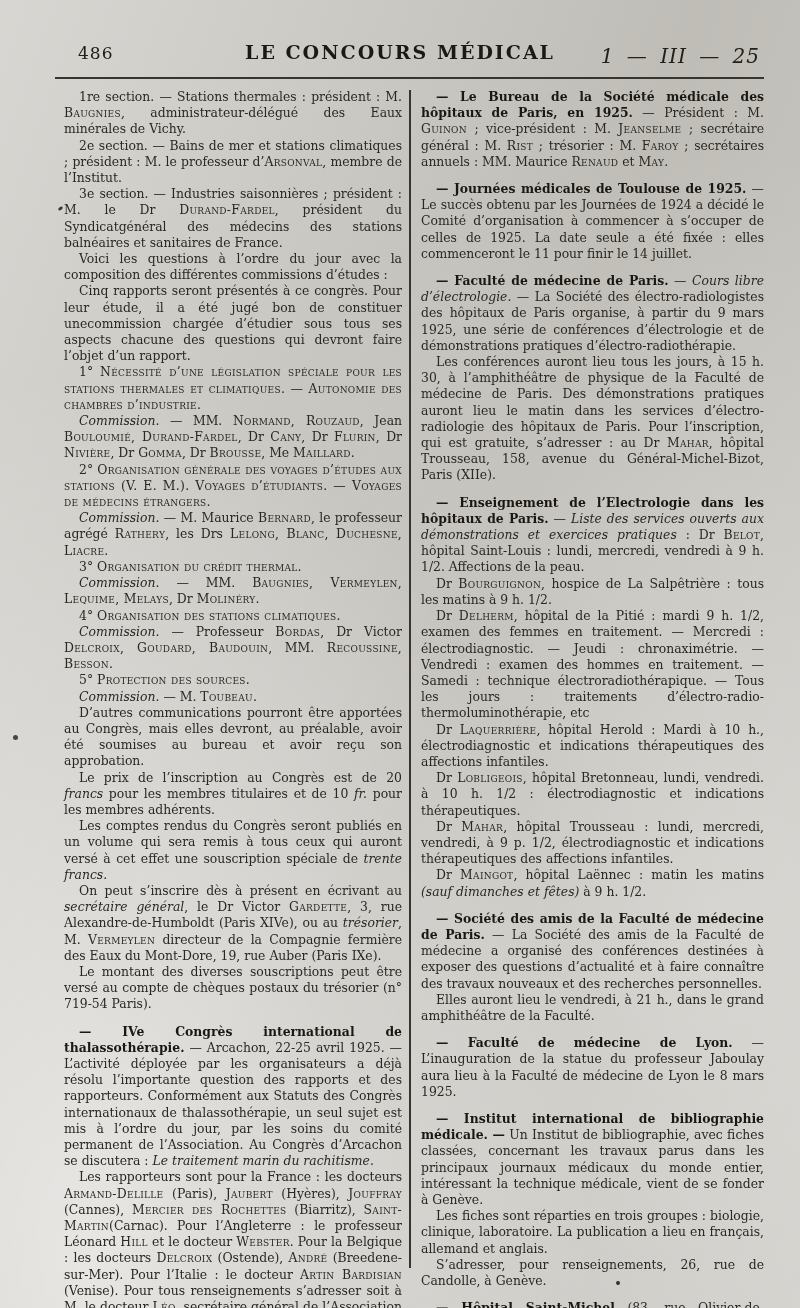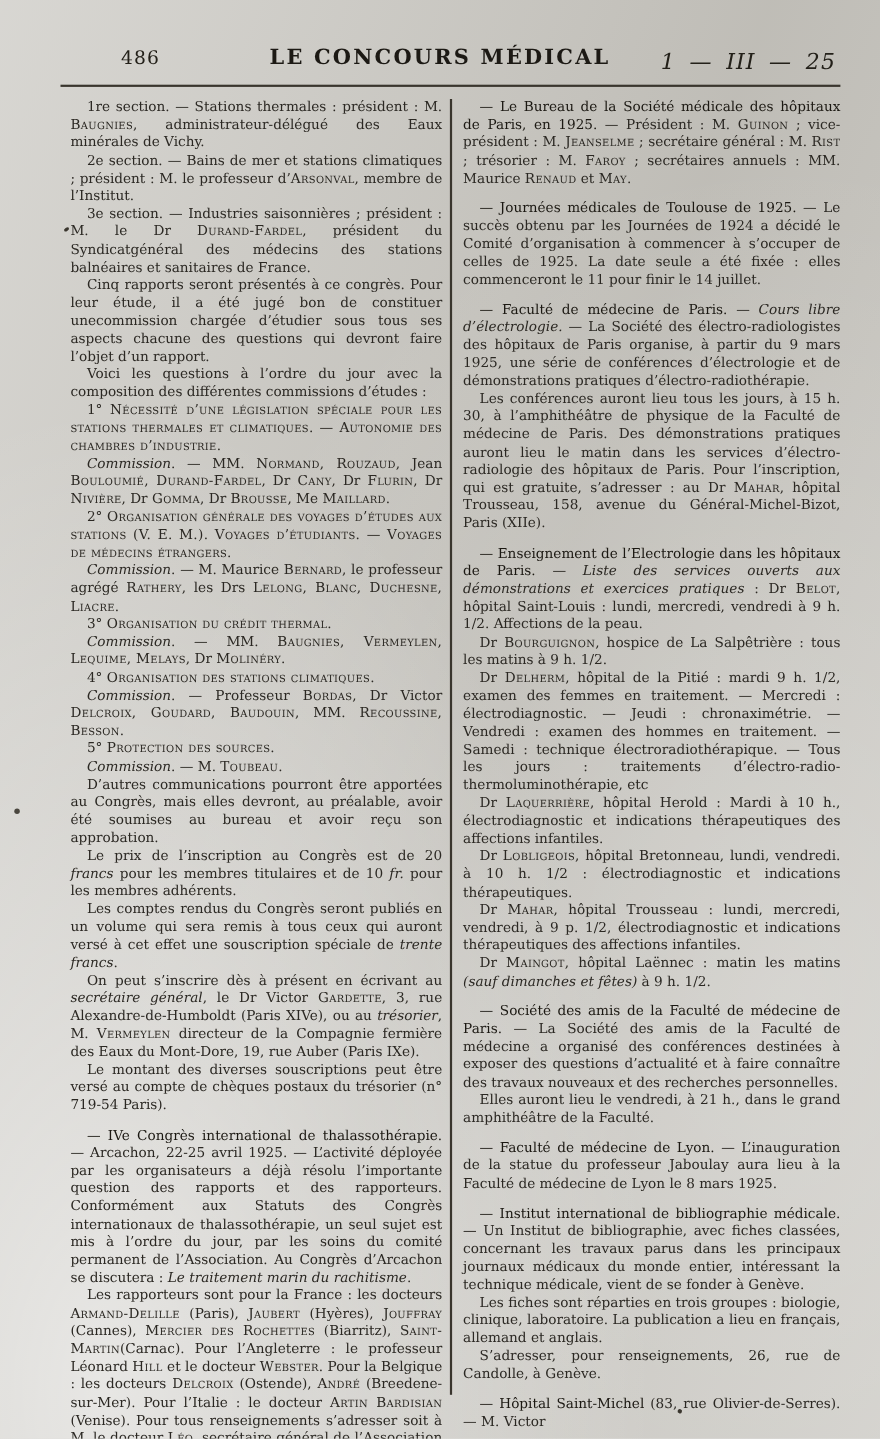--- a/index.html
+++ b/index.html
@@ -9,21 +9,21 @@
     background-color:#c9c7c1;
     background-image:
       radial-gradient(ellipse at 12% 96%, rgba(255,255,255,0.6), rgba(255,255,255,0) 50%),
       radial-gradient(ellipse at 90% 70%, rgba(255,255,255,0.25), rgba(255,255,255,0) 60%),
       linear-gradient(110deg, rgba(255,255,255,0.28) 0%, rgba(60,55,45,0.07) 55%, rgba(255,255,255,0.12) 100%);
     font-family:"DejaVu Serif", "Liberation Serif", serif;
     color:#2b2823;
     overflow:hidden;
   }
   .page-number {
-    position:absolute; left:110px; top:43px;
+    position:absolute; left:78px; top:43px;
     font-size:17px; letter-spacing:1px; color:#232019;
   }
   .journal-title {
     position:absolute; left:0; right:0; top:41px; margin:0;
     text-align:center; font-size:19px; font-weight:bold;
     letter-spacing:2px; color:#1c1914;
   }
   .issue-date {
     position:absolute; right:40px; top:44px;
     font-size:20px; letter-spacing:1px; word-spacing:5px; color:#232019;font-style:italic;
@@ -42,41 +42,41 @@
   .col-left  { left:64px;  width:338px; }
   .col-right { left:421px; width:343px; }
   .para {
     margin:0; text-indent:15px; text-align:justify;
     font-size:12.4px; line-height:16.2px;
   }
   .para.entry { margin-top:11px; }
   .col .para.entry:first-child { margin-top:0; }
   .run-sc { font-variant:small-caps; letter-spacing:0.3px; }
   .run-i  { font-style:italic; }
-  .run-b  { font-weight:normal; color:#1b1812; }
+  .run-b  { font-weight:bold; color:#1b1812; }
   .speck { position:absolute; background:#3a362e; border-radius:50%; }
   .speck1 { left:58px; top:207px; width:5px; height:3px; transform:rotate(-35deg); }
   .speck2 { left:13px; top:735px; width:5px; height:5px; background:#4a463e; }
   .speck3 { left:616px; top:1281px; width:4px; height:4px; transform:rotate(20deg); }
 </style>
 </head>
 <body>
 
 <div class="page">
   <span class="page-number">486</span>
   <h1 class="journal-title">LE CONCOURS MÉDICAL</h1>
   <span class="issue-date">1 — III — 25</span>
   <div class="header-rule"></div>
 
   <div class="col col-left">
       <p class="para"><span>1re section. — Stations thermales : président : M. </span><span class="run-sc">Baugnies</span><span>, administrateur-délégué des Eaux minérales de Vichy.</span></p>
       <p class="para"><span>2e section. — Bains de mer et stations climatiques ; président : M. le professeur d’</span><span class="run-sc">Arsonval</span><span>, membre de l’Institut.</span></p>
       <p class="para"><span>3e section. — Industries saisonnières ; président : M. le Dr </span><span class="run-sc">Durand-Fardel</span><span>, président du Syndicatgénéral des médecins des stations balnéaires et sanitaires de France.</span></p>
+      <p class="para"><span>Voici les questions à l’ordre du jour avec la composition des différentes commissions d’études :</span></p>
       <p class="para"><span>Cinq rapports seront présentés à ce congrès. Pour leur étude, il a été jugé bon de constituer unecommission chargée d’étudier sous tous ses aspects chacune des questions qui devront faire l’objet d’un rapport.</span></p>
-      <p class="para"><span>Voici les questions à l’ordre du jour avec la composition des différentes commissions d’études :</span></p>
       <p class="para"><span>1° </span><span class="run-sc">Nécessité d’une législation spéciale pour les stations thermales et climatiques. — Autonomie des chambres d’industrie.</span></p>
       <p class="para"><span class="run-i">Commission</span><span>. — MM. </span><span class="run-sc">Normand, Rouzaud</span><span>, Jean </span><span class="run-sc">Bouloumié, Durand-Fardel</span><span>, Dr </span><span class="run-sc">Cany</span><span>, Dr </span><span class="run-sc">Flurin</span><span>, Dr </span><span class="run-sc">Nivière</span><span>, Dr </span><span class="run-sc">Gomma</span><span>, Dr </span><span class="run-sc">Brousse</span><span>, Me </span><span class="run-sc">Maillard</span><span>.</span></p>
       <p class="para"><span>2° </span><span class="run-sc">Organisation générale des voyages d’études aux stations (V. E. M.). Voyages d’étudiants. — Voyages de médecins étrangers.</span></p>
       <p class="para"><span class="run-i">Commission</span><span>. — M. Maurice </span><span class="run-sc">Bernard</span><span>, le professeur agrégé </span><span class="run-sc">Rathery</span><span>, les Drs </span><span class="run-sc">Lelong, Blanc, Duchesne, Liacre</span><span>.</span></p>
       <p class="para"><span>3° </span><span class="run-sc">Organisation du crédit thermal.</span></p>
       <p class="para"><span class="run-i">Commission</span><span>. — MM. </span><span class="run-sc">Baugnies, Vermeylen, Lequime, Melays</span><span>, Dr </span><span class="run-sc">Molinéry</span><span>.</span></p>
       <p class="para"><span>4° </span><span class="run-sc">Organisation des stations climatiques.</span></p>
       <p class="para"><span class="run-i">Commission</span><span>. — Professeur </span><span class="run-sc">Bordas</span><span>, Dr Victor </span><span class="run-sc">Delcroix, Goudard, Baudouin</span><span>, MM. </span><span class="run-sc">Recoussine, Besson</span><span>.</span></p>
       <p class="para"><span>5° </span><span class="run-sc">Protection des sources.</span></p>
       <p class="para"><span class="run-i">Commission</span><span>. — M. </span><span class="run-sc">Toubeau</span><span>.</span></p>

